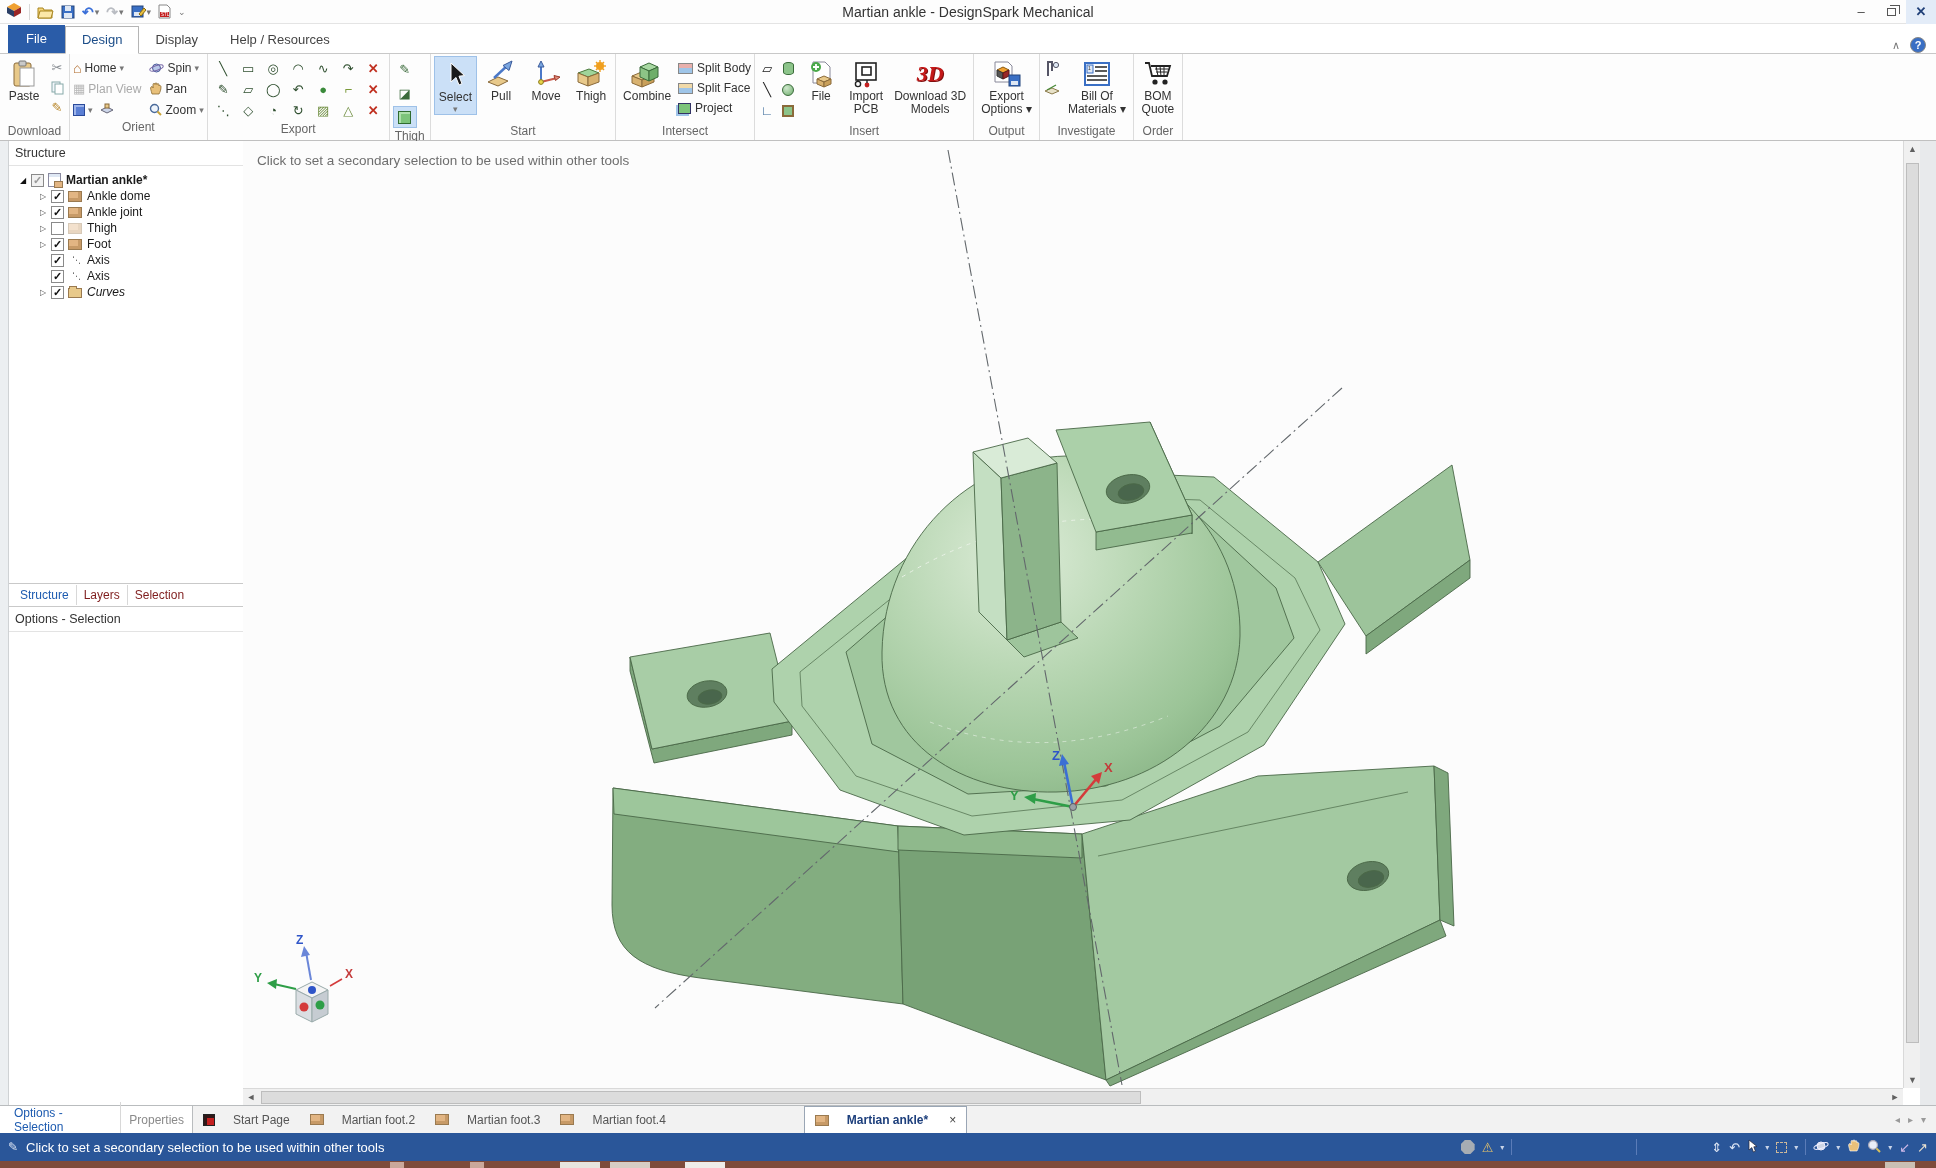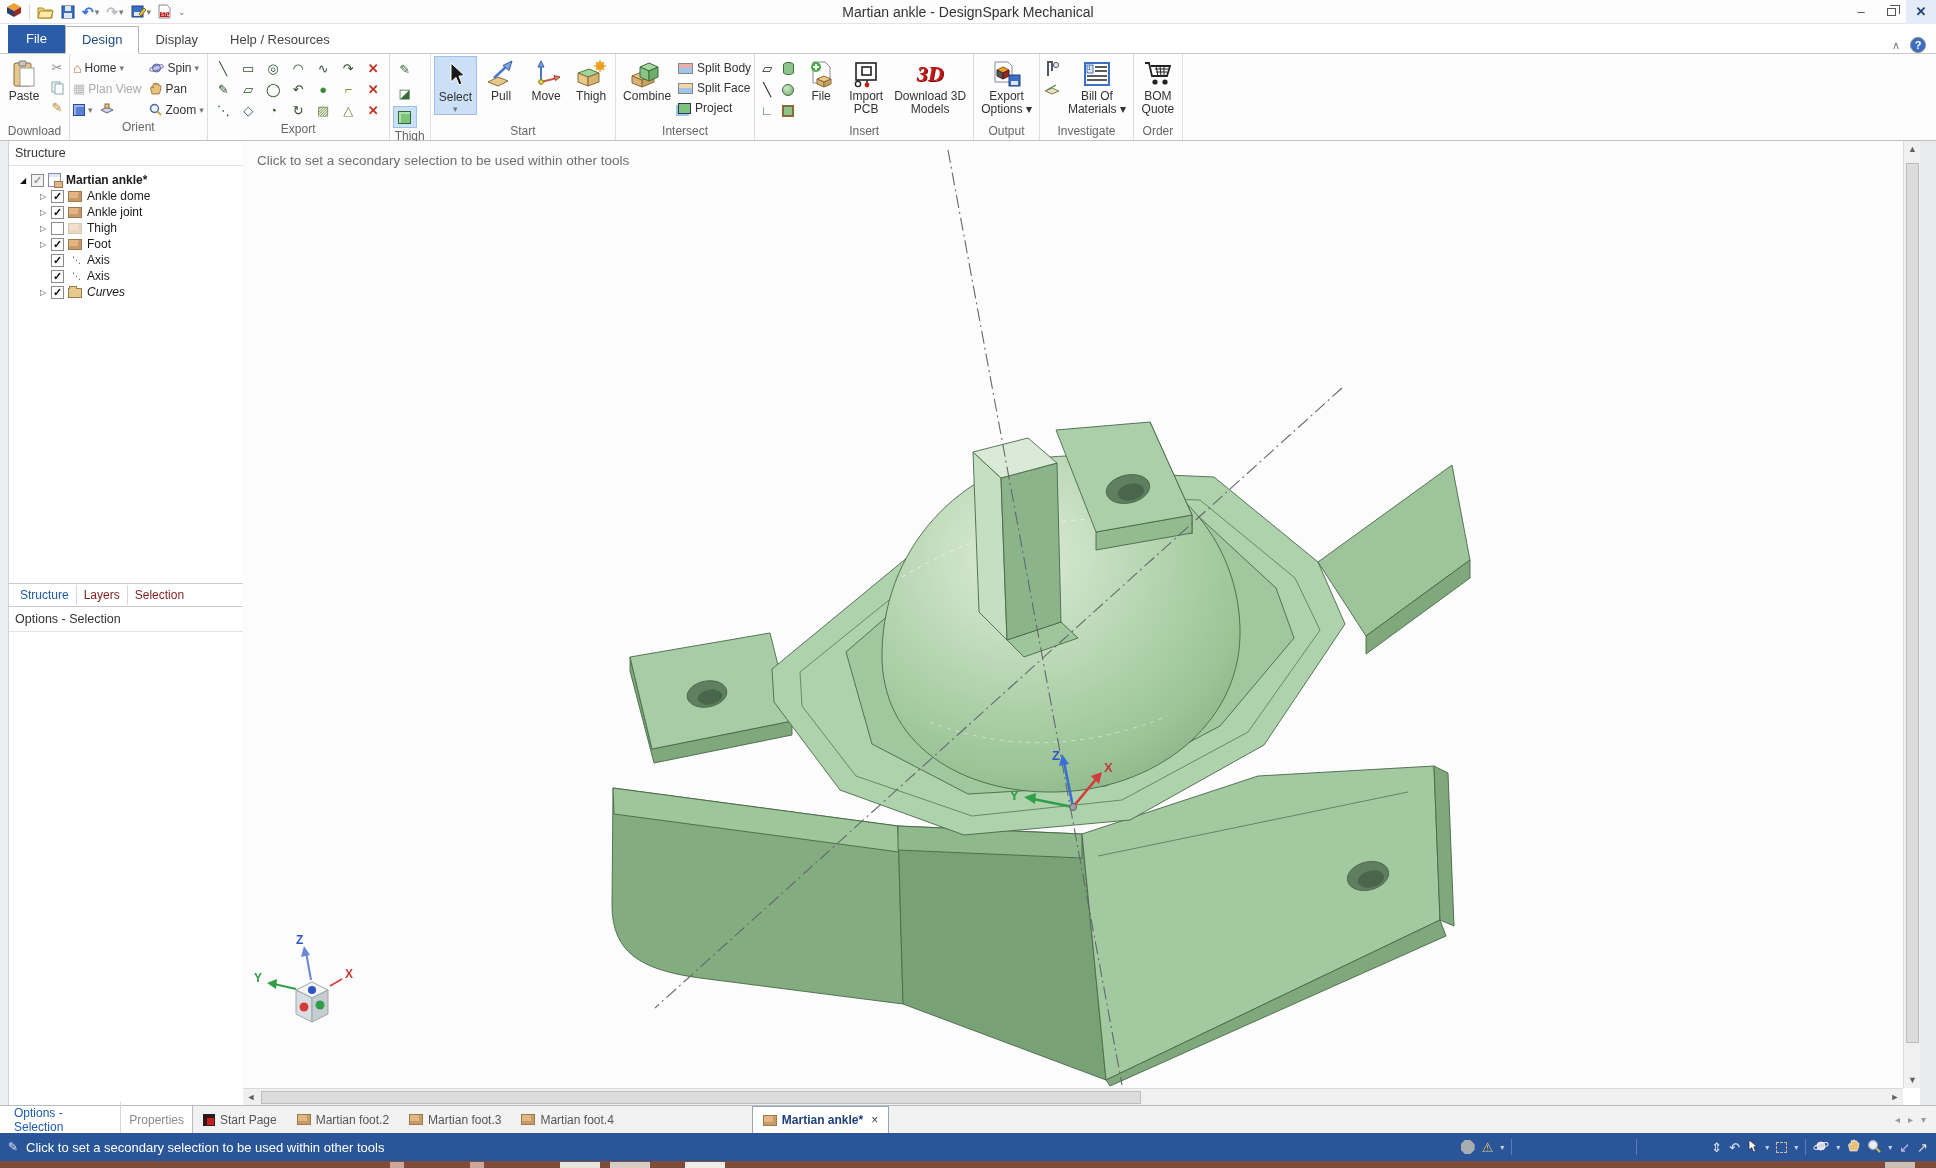--- a/index.html
+++ b/index.html
@@ -102,21 +102,21 @@
   .hscroll .arr{ width:16px; text-align:center; color:#606060; font-size:9px;}
   .hthumb{ margin-left:2px; width:880px; height:13px; background:#dcdcdc; border:1px solid #bdbdbd;}
 
   
   .docrow{ position:absolute; left:0; top:1105px; width:1936px; height:28px; background:#f2f2f2; border-top:1px solid #b9bcbe; display:flex; align-items:stretch;}
   .paneltabs{ width:193px; display:flex; align-items:center; background:#fff; border-right:1px solid #b9bcbe; padding-left:6px;}
   .pbt{ font-size:12px; padding:4px 8px; color:#8a8a8a; border-right:1px solid #d8d8d8;}
   .pbt.act{ color:#1d5bb0;}
   .pbt:last-child{ border-right:none;}
   .dtabs{ display:flex; align-items:stretch; }
-  .dtab{ display:flex; align-items:center; gap:5px; padding:0 10px; font-size:12px; color:#555; }
+  .dtab{ display:flex; align-items:center; gap:18px; padding:0 10px; font-size:12px; color:#555; }
   .dtab.active{ background:#fff; border:1px solid #9aa6b5; border-bottom:none; color:#1d3f7c; font-weight:bold; margin-left:128px;}
   .dtab .x{ color:#444; font-weight:normal; margin-left:3px; font-size:12px;}
   .startcube{ width:12px; height:12px; background:#c42020; border:1px solid #222; box-shadow:inset 3px 3px 0 #301818;}
   .dtab .ic-blk{ margin-right:0;}
   .docnav{ margin-left:auto; display:flex; gap:8px; align-items:center; padding-right:10px; color:#9a9a9a; font-size:10px;}
 
   
   .statusbar{ position:absolute; left:0; top:1133px; width:1936px; height:28px; background:#2a5699; color:#fff;
     display:flex; align-items:center; font-size:13px;}
   .statusbar .lic{ width:26px; text-align:center; color:#dfe7f5; font-size:12px;}

